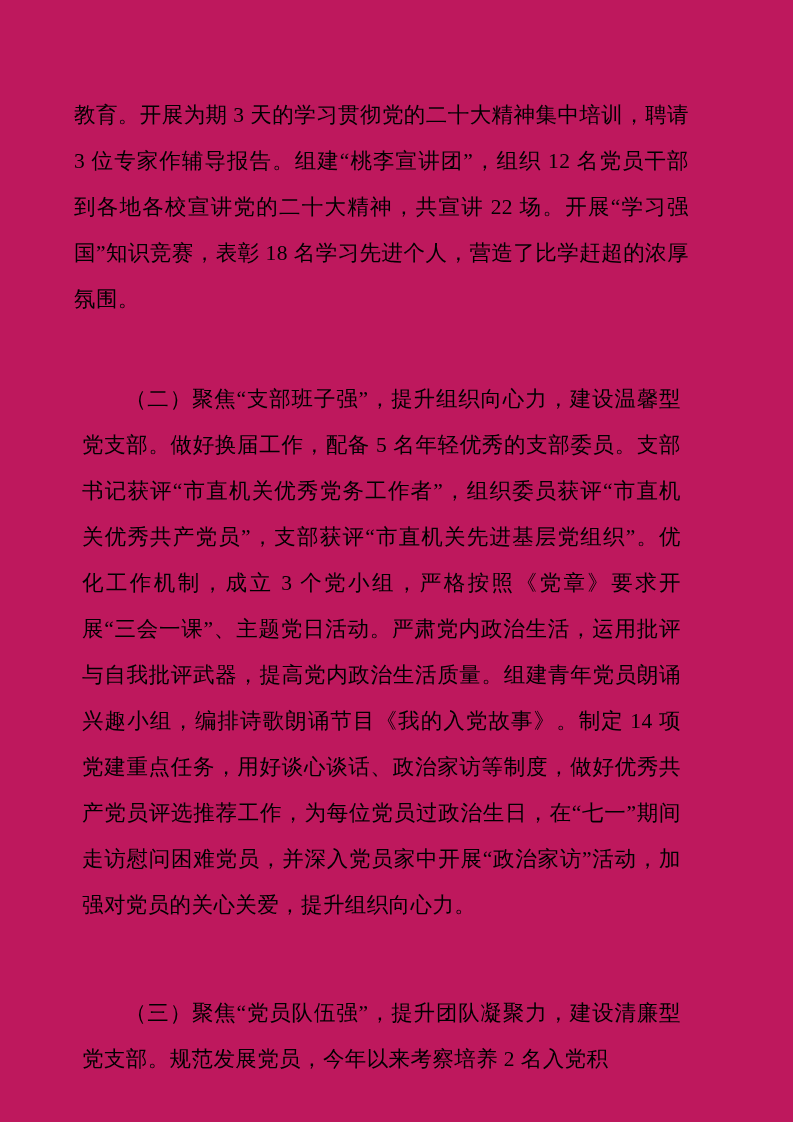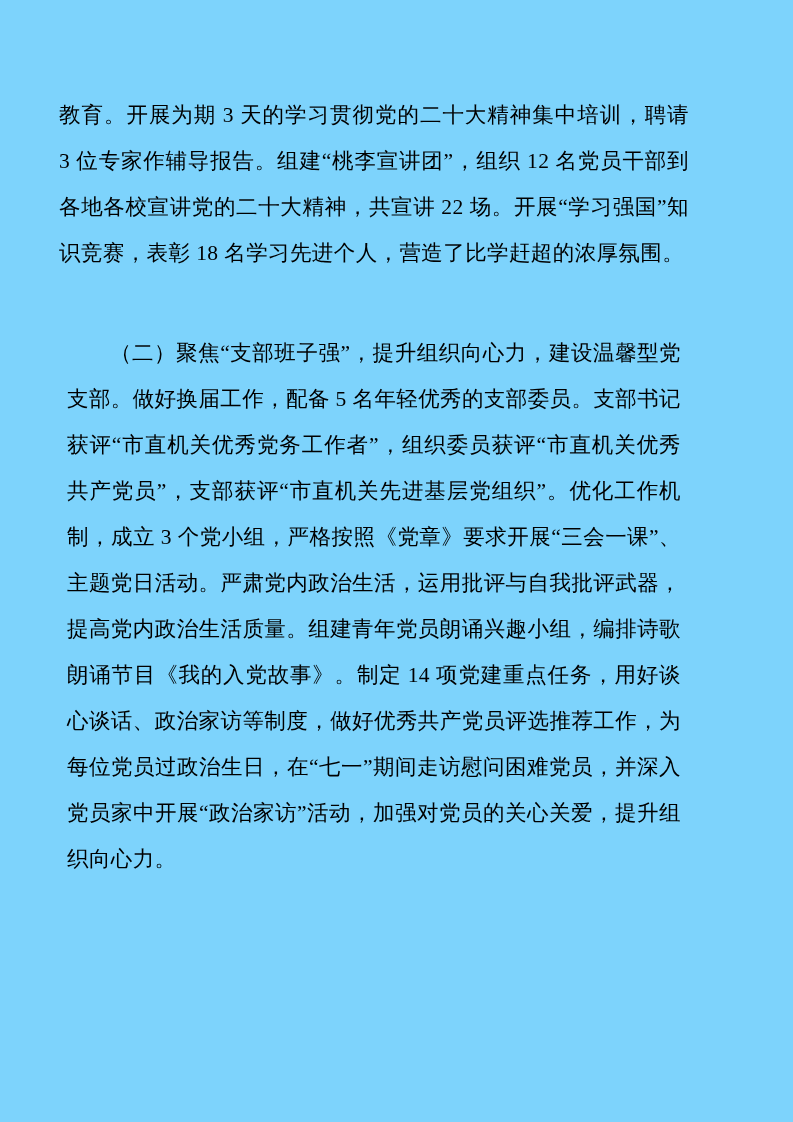--- a/index.html
+++ b/index.html
@@ -12,22 +12,22 @@
     height: 1122px;
     font-family: "Liberation Serif", "DejaVu Serif", serif;
     color: #000000;
     overflow: hidden;
   }
   .page {
     position: relative;
     width: 793px;
     height: 1122px;
     box-sizing: border-box;
-    padding: 92px 104px 60px 59px;
-    background: #7dd3fc;
+    padding: 92px 104px 60px 74px;
+    background: #be185d;
   }
   .doc-body {
     font-size: 21.5px;
     line-height: 46px;
     text-align: justify;
     text-justify: inter-ideograph;
     letter-spacing: 0.4px;
   }
   p.para {
     margin: 0;
@@ -48,15 +48,16 @@
   <div class="doc-body">
 
     <p class="para">教育。开展为期 3 天的学习贯彻党的二十大精神集中培训，聘请 3 位专家作辅导报告。组建“桃李宣讲团”，组织 12 名党员干部到各地各校宣讲党的二十大精神，共宣讲 22 场。开展“学习强国”知识竞赛，表彰 18 名学习先进个人，营造了比学赶超的浓厚氛围。</p>
 
     <div class="spacer"></div>
 
     <p class="indent">（二）聚焦“支部班子强”，提升组织向心力，建设温馨型党支部。做好换届工作，配备 5 名年轻优秀的支部委员。支部书记获评“市直机关优秀党务工作者”，组织委员获评“市直机关优秀共产党员”，支部获评“市直机关先进基层党组织”。优化工作机制，成立 3 个党小组，严格按照《党章》要求开展“三会一课”、主题党日活动。严肃党内政治生活，运用批评与自我批评武器，提高党内政治生活质量。组建青年党员朗诵兴趣小组，编排诗歌朗诵节目《我的入党故事》。制定 14 项党建重点任务，用好谈心谈话、政治家访等制度，做好优秀共产党员评选推荐工作，为每位党员过政治生日，在“七一”期间走访慰问困难党员，并深入党员家中开展“政治家访”活动，加强对党员的关心关爱，提升组织向心力。</p>
 
     <div class="spacer"></div>
 
+    <p class="indent">（三）聚焦“党员队伍强”，提升团队凝聚力，建设清廉型党支部。规范发展党员，今年以来考察培养 2 名入党积</p>
 
   </div>
 </div>
 
 </body></html>

